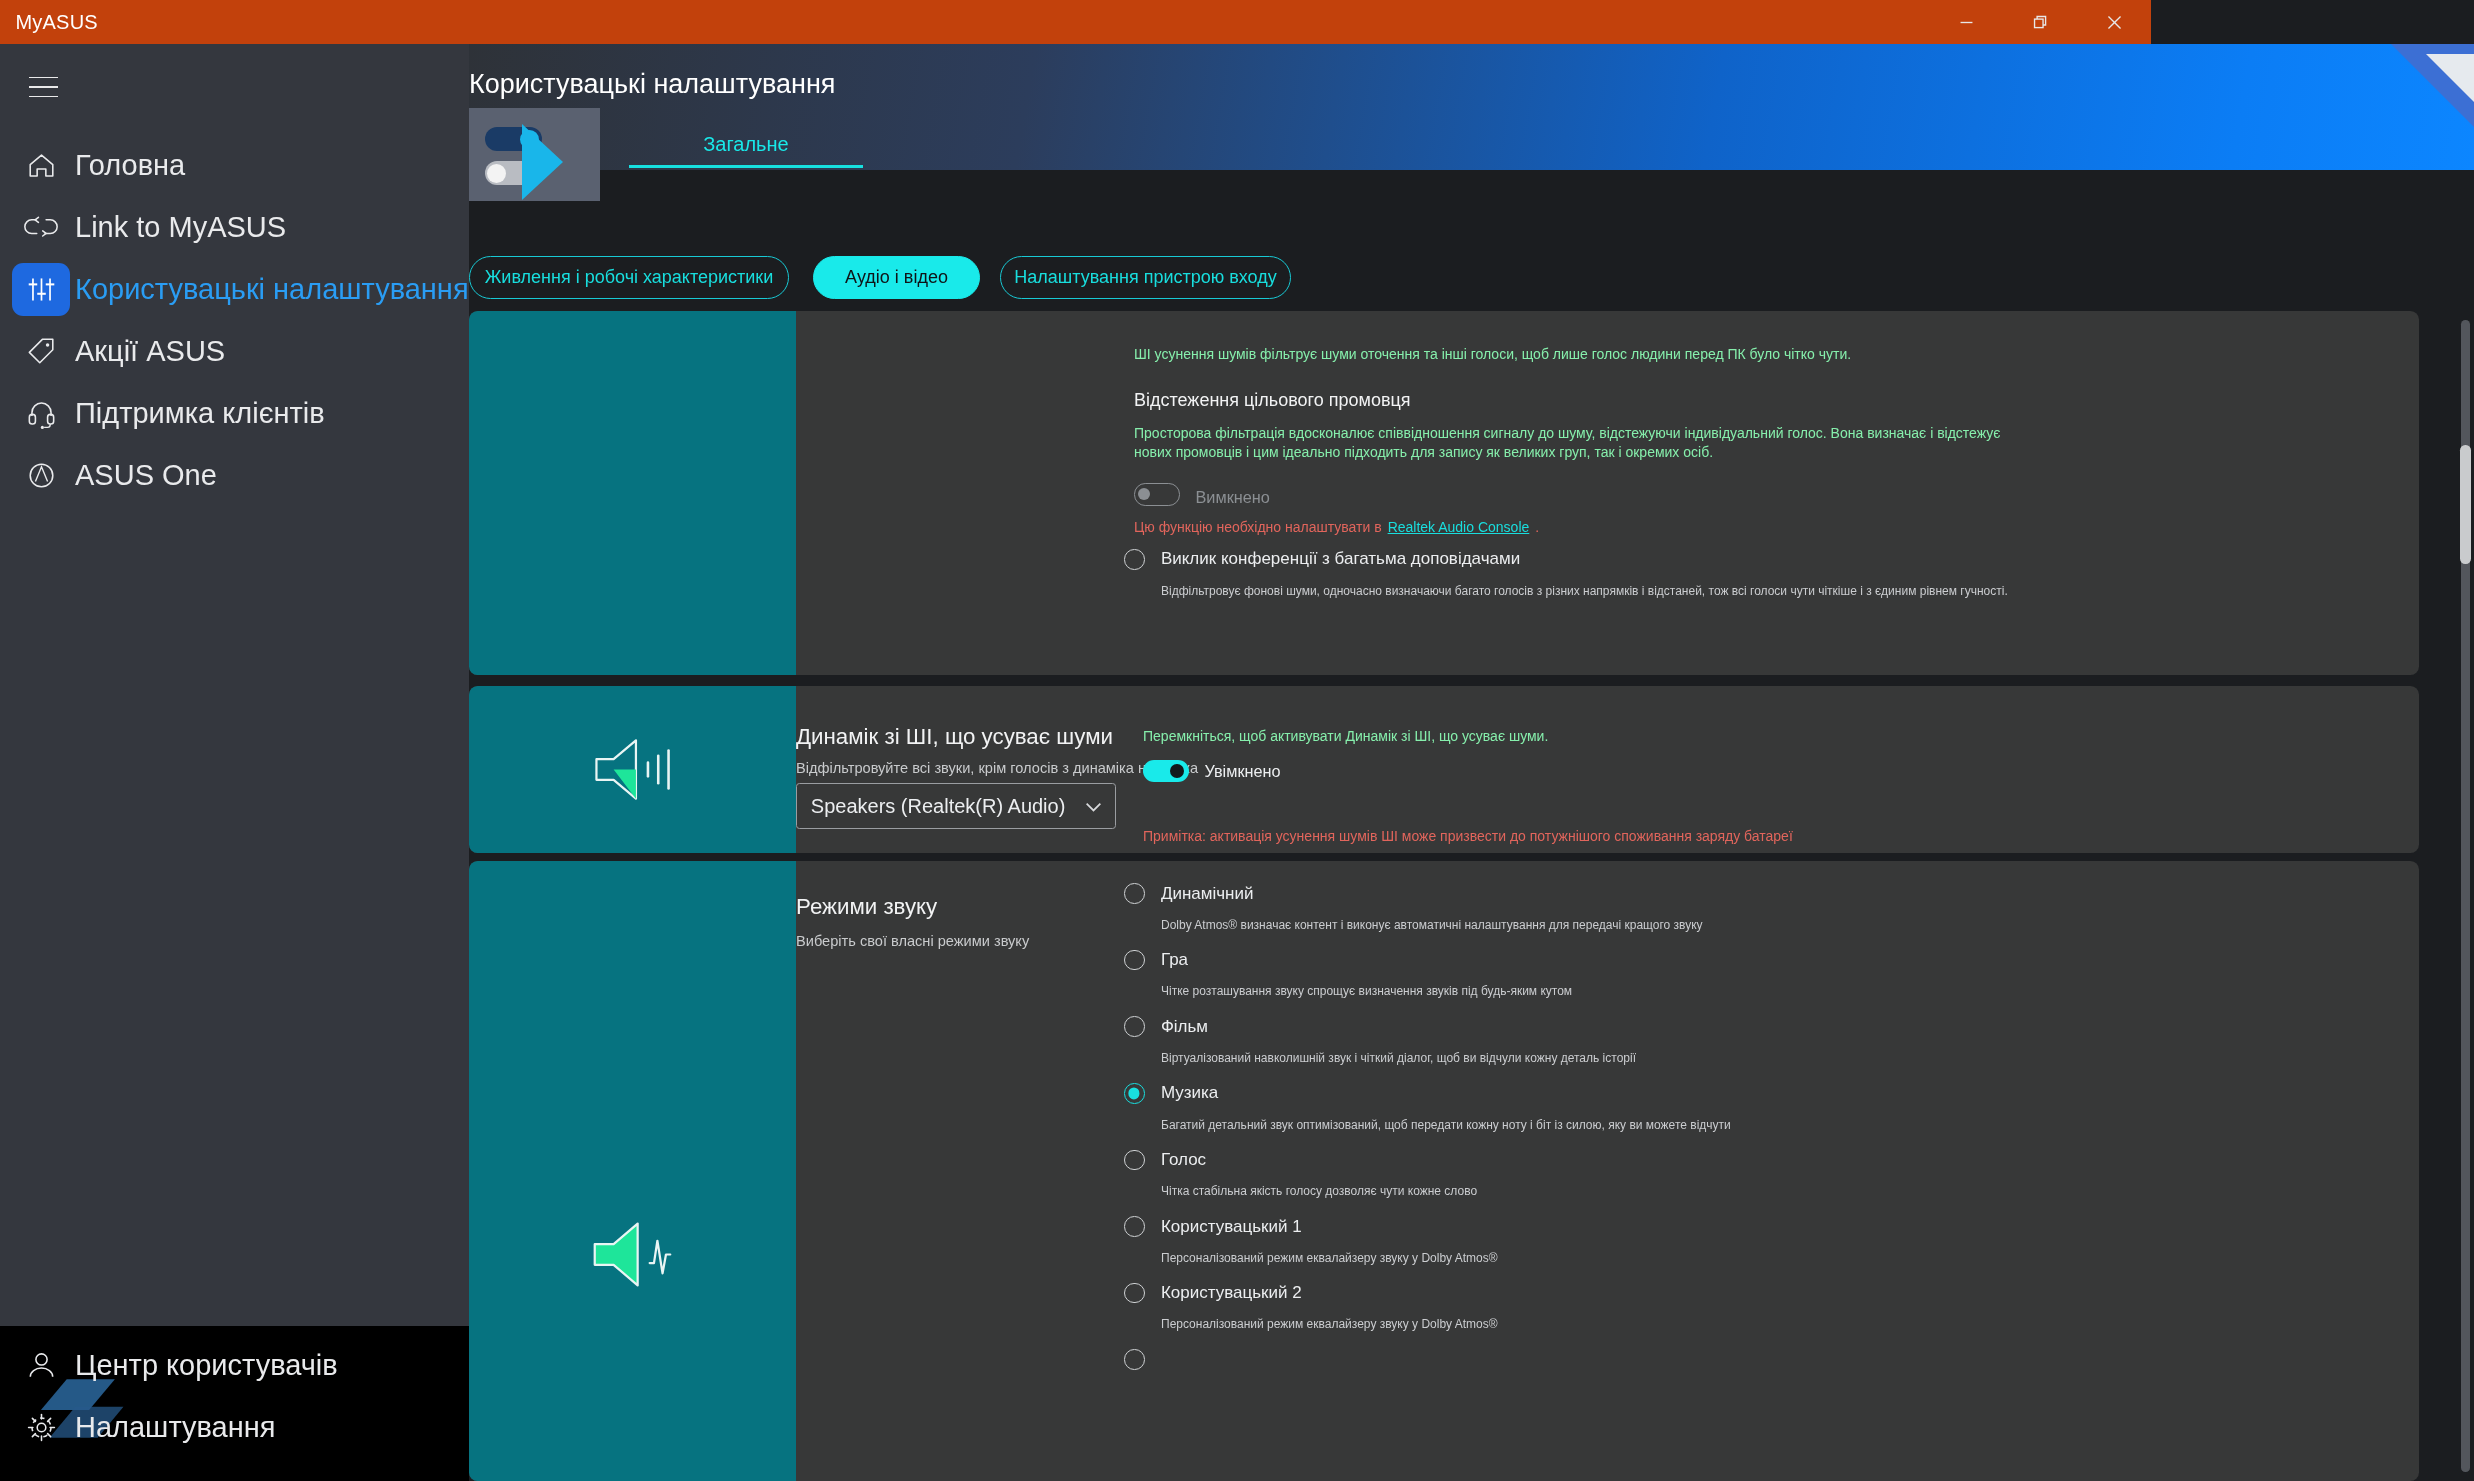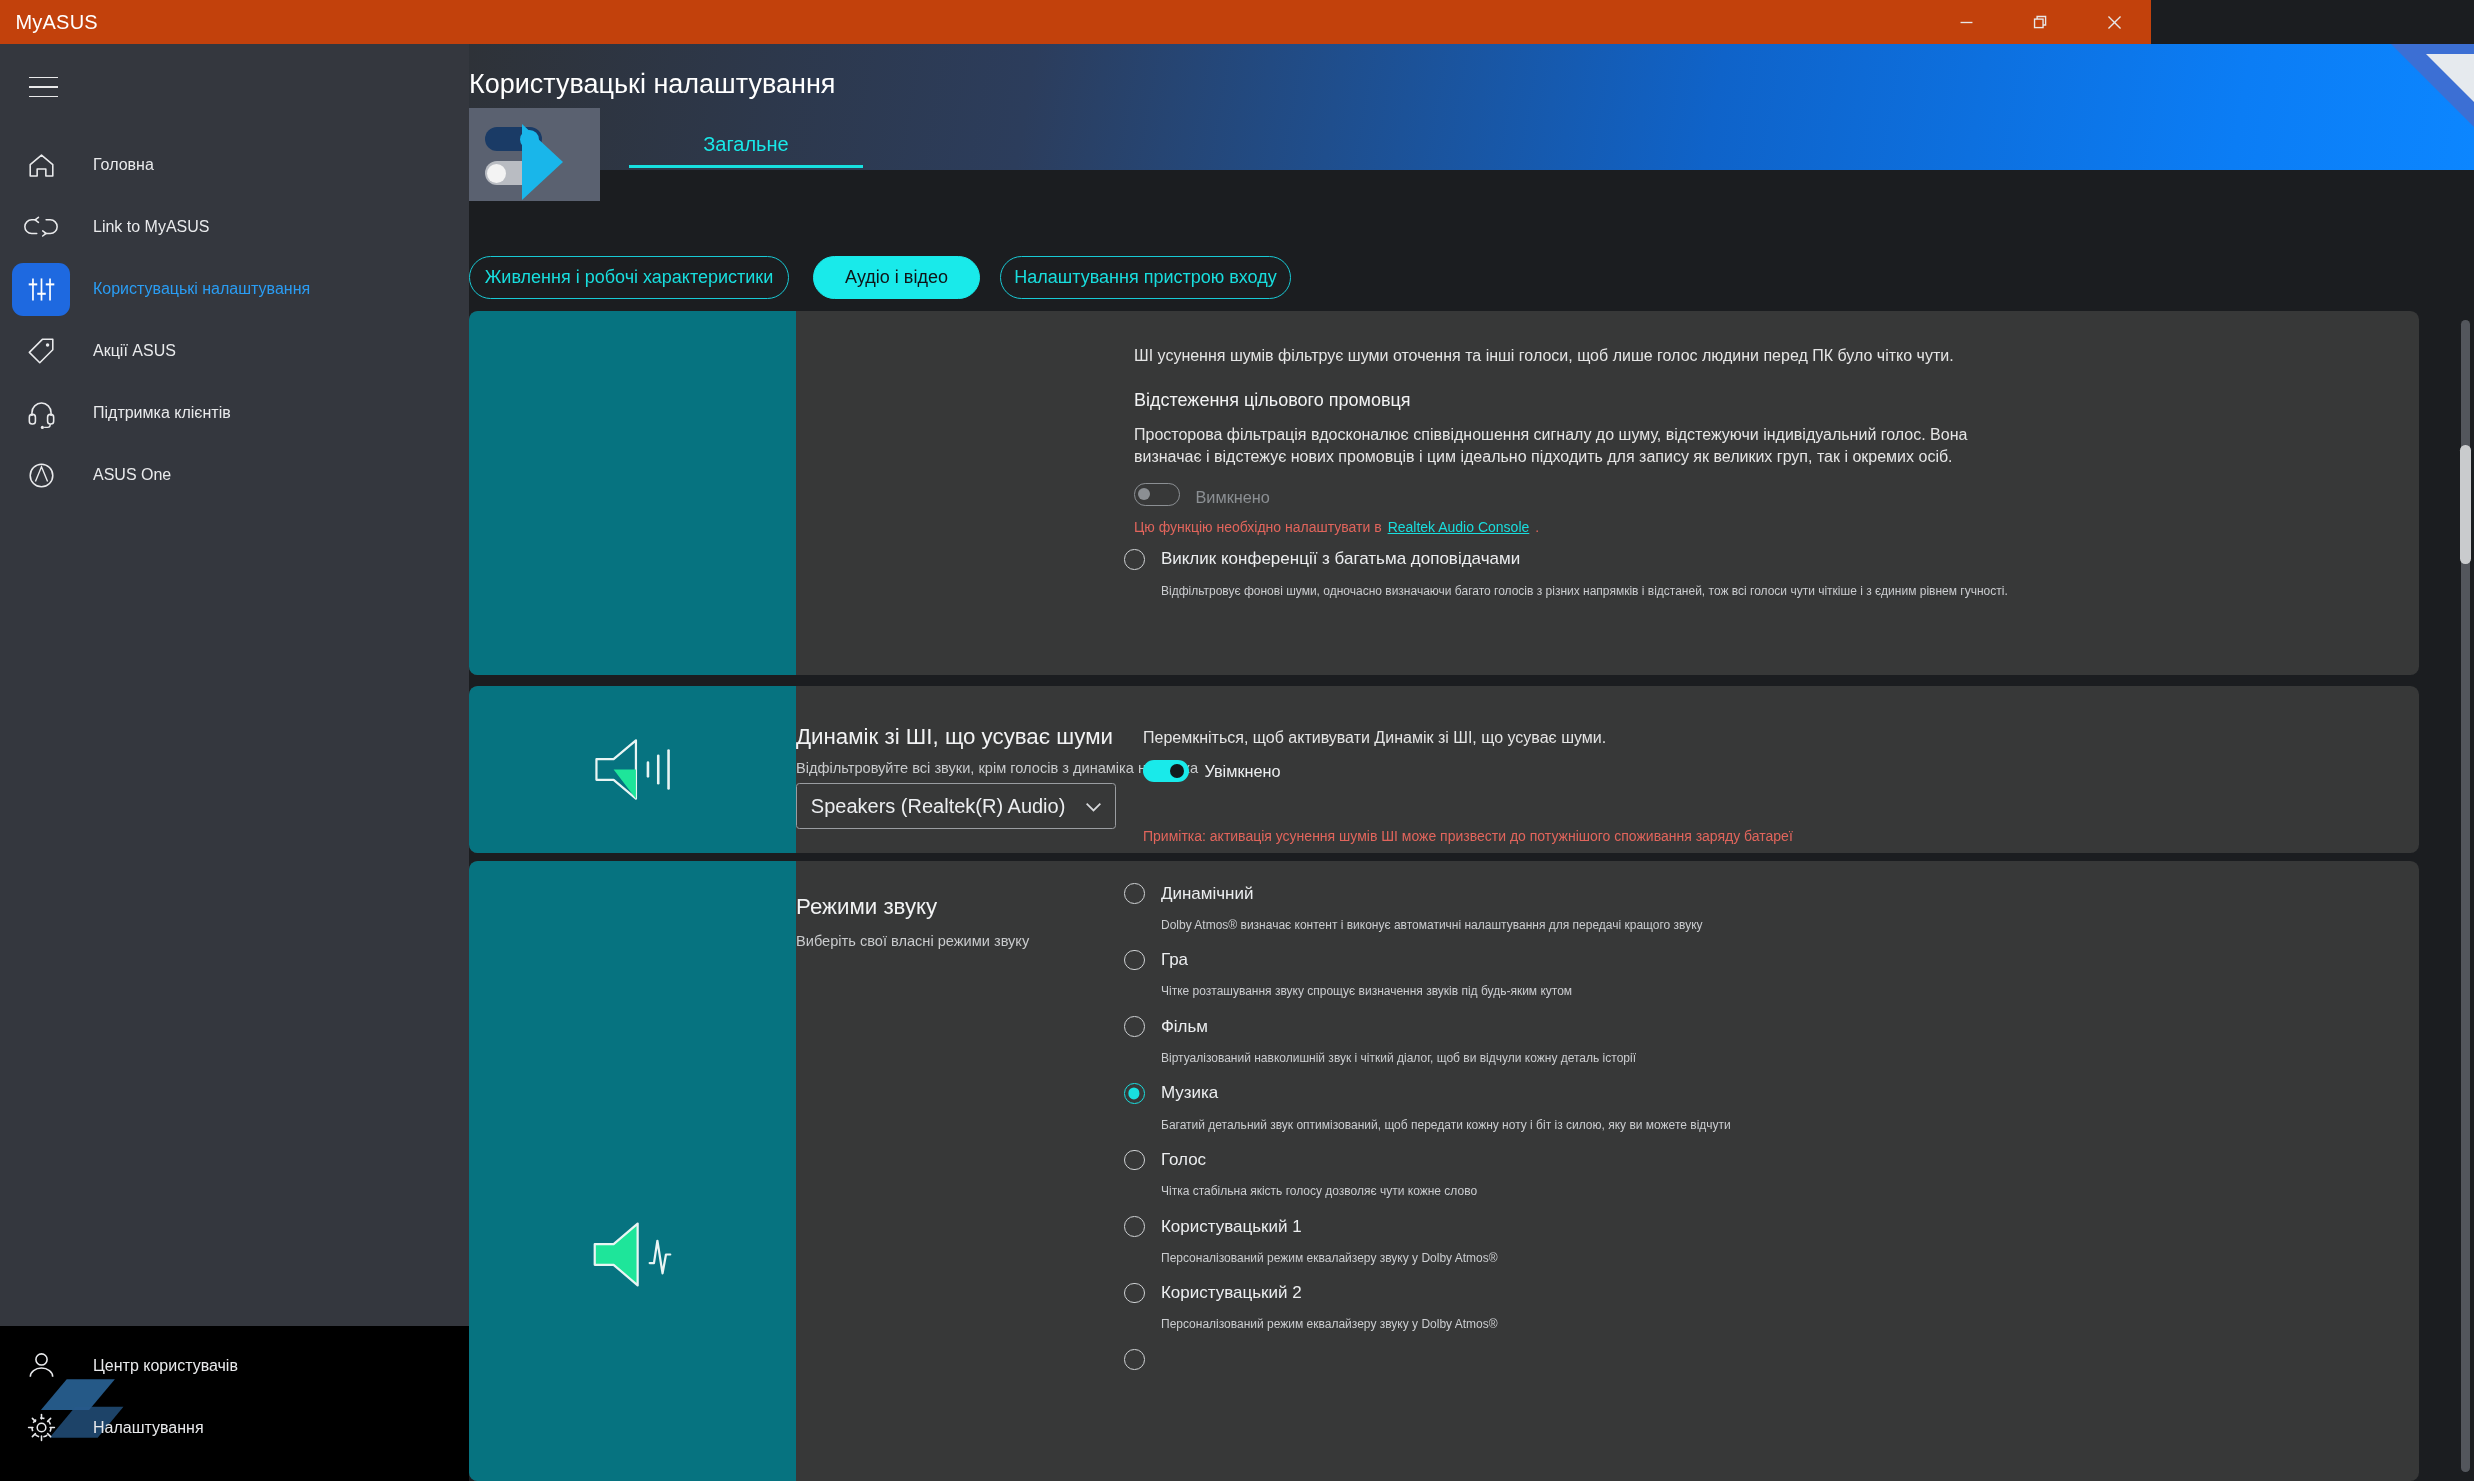--- a/index.html
+++ b/index.html
@@ -43,21 +43,21 @@
   .navlist { position: absolute; top: 90px; left: 0; width: 469px; }
   .navitem {
     position: relative; display: flex; align-items: center; height: 62px;
     padding-left: 12px; cursor: default;
   }
   .navicon {
     width: 58px; height: 53px; display: flex; align-items: center; justify-content: center;
     border-radius: 11.2px; flex: none;
   }
   .navitem.active .navicon { background: #1e69e0; }
-  .navlabel { margin-left: 23px; font-size: 16px; color: #e9eaec; white-space: nowrap; }
+  .navlabel { margin-left: 5px; font-size: 29px; color: #e9eaec; white-space: nowrap; }
   .navitem.active .navlabel { color: #2a9df4; }
 
   .bottomnav { position: absolute; left: 0; bottom: 22.3px; width: 469px; z-index: 3; }
   .bottomnav .navitem { height: 62px; }
 
   
   .watermark {
     position: absolute; left: 22.3px; bottom: 20.6px; width: 129px; height: 129px; z-index: 2;
     opacity: .95; pointer-events: none;
   }
@@ -124,21 +124,21 @@
     position: absolute; left: 0; background: #373838; border-radius: 8.6px; overflow: hidden;
   }
   .card .art {
     position: absolute; left: 0; top: 0; width: 327px; height: 100%;
     background: #067380; display: flex; align-items: center; justify-content: center;
   }
   .card .body { position: absolute; left: 327px; top: 0; right: 0; height: 100%; }
 
   .sec-title { color: #f2f3f4; font-size: 22.3px; }
   .sec-sub { color: #c9cbcd; font-size: 14.6px; }
-  .para { color: #e5e5e5; font-size: 16px; line-height: 1.35; }
+  .para { color: #86efac; font-size: 14px; line-height: 1.35; }
   .warn { color: #e2655c; font-size: 14px; }
   .link { color: #19dede; text-decoration: underline; }
 
   
   .switch { position: relative; width: 46px; height: 22.3px; border-radius: 11.2px; flex: none; }
   .switch.off { background: transparent; border: 1.7px solid #8b8f93; }
   .switch.off .knob { position: absolute; left: 3.4px; top: 3.4px; width: 12px; height: 12px; border-radius: 50%; background: #8b8f93; }
   .switch.on { background: #19eaea; }
   .switch.on .knob { position: absolute; right: 5.2px; top: 4.3px; width: 13.8px; height: 13.8px; border-radius: 50%; background: #12191c; }
   .switch-row { display: flex; align-items: center; gap: 15.5px; }

